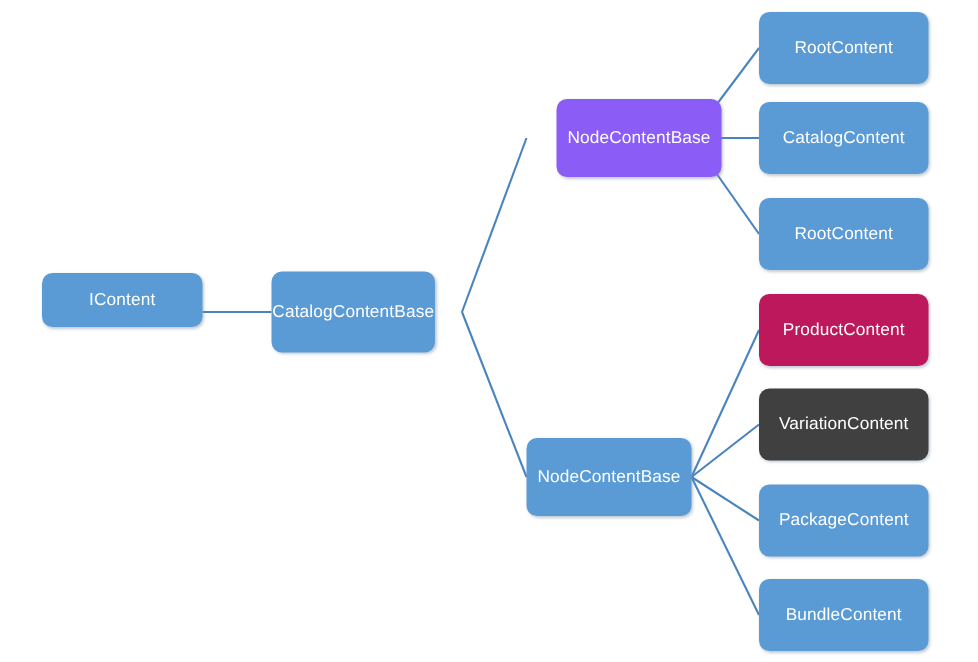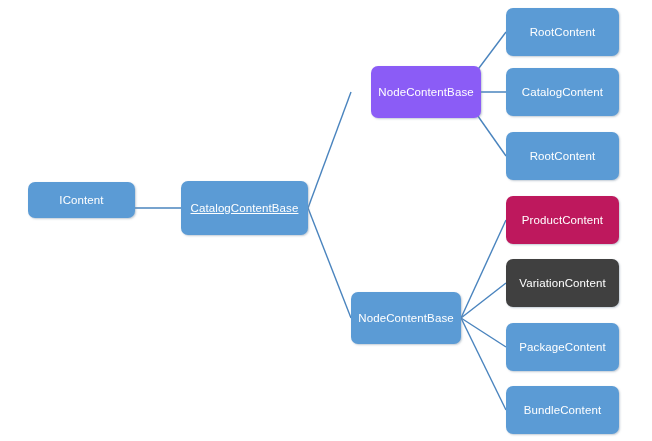--- a/index.html
+++ b/index.html
@@ -62,21 +62,21 @@
         <line x1="461" y1="318" x2="506" y2="283" stroke="#4A84BE" stroke-width="1.4" shape-rendering="geometricPrecision"></line>
         <line x1="461" y1="318" x2="506" y2="347" stroke="#4A84BE" stroke-width="1.4" shape-rendering="geometricPrecision"></line>
         <line x1="461" y1="318" x2="506" y2="410" stroke="#4A84BE" stroke-width="1.4" shape-rendering="geometricPrecision"></line>
       </g>
   </svg>
 
   <div id="nodes-layer">
       <div class="node-box" style="left: 28px; top: 182px; width: 107px; height: 36px; background: rgb(91, 155, 213); color: rgb(255, 255, 255);">
         <span>IContent</span>
       </div>
-      <div class="node-box" style="left: 181px; top: 181px; width: 127px; height: 54px; background: rgb(91, 155, 213); color: rgb(255, 255, 255); text-decoration: underline;">
+      <div class="node-box" style="left: 181px; top: 181px; width: 109px; height: 54px; background: rgb(91, 155, 213); color: rgb(255, 255, 255);">
         <span>CatalogContentBase</span>
       </div>
       <div class="node-box" style="left: 371px; top: 66px; width: 110px; height: 52px; background: #8b5cf6; color: rgb(255, 255, 255);">
         <span>NodeContentBase</span>
       </div>
       <div class="node-box" style="left: 351px; top: 292px; width: 110px; height: 52px; background: rgb(91, 155, 213); color: rgb(255, 255, 255);">
         <span>NodeContentBase</span>
       </div>
       <div class="node-box" style="left: 506px; top: 8px; width: 113px; height: 48px; background: rgb(91, 155, 213); color: rgb(255, 255, 255);">
         <span>RootContent</span>

